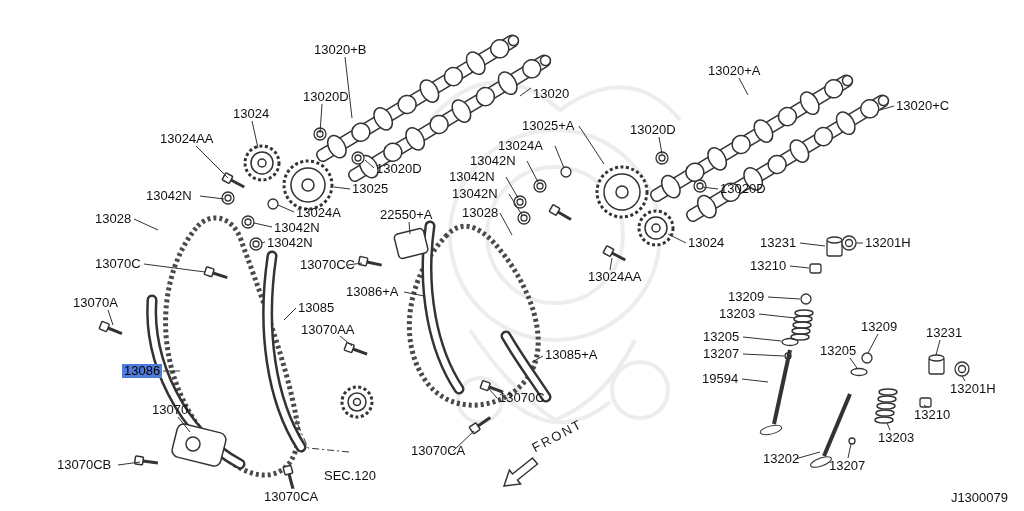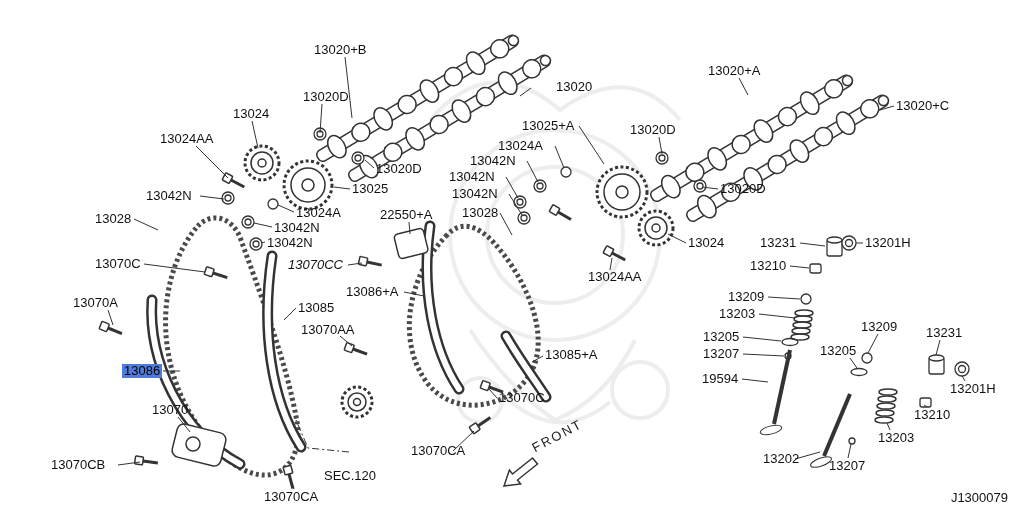--- a/index.html
+++ b/index.html
@@ -232,37 +232,37 @@
       <div class="part-label" style="left: 314px; top: 43px;">13020+B</div>
       <div class="part-label" style="left: 303px; top: 90px;">13020D</div>
       <div class="part-label" style="left: 233px; top: 107px;">13024</div>
       <div class="part-label" style="left: 160px; top: 132px;">13024AA</div>
       <div class="part-label" style="left: 146px; top: 189px;">13042N</div>
       <div class="part-label" style="left: 95px; top: 212px;">13028</div>
       <div class="part-label" style="left: 95px; top: 257px;">13070C</div>
       <div class="part-label" style="left: 73px; top: 296px;">13070A</div>
       <div class="part-label highlighted" style="left: 122px; top: 364px;">13086</div>
       <div class="part-label" style="left: 152px; top: 403px;">13070</div>
-      <div class="part-label" style="left: 51px; top: 458px;">13070CB</div>
+      <div class="part-label" style="left: 57px; top: 458px;">13070CB</div>
       <div class="part-label" style="left: 264px; top: 490px;">13070CA</div>
       <div class="part-label" style="left: 324px; top: 469px;">SEC.120</div>
       <div class="part-label" style="left: 411px; top: 444px;">13070CA</div>
       <div class="part-label" style="left: 499px; top: 391px;">13070C</div>
       <div class="part-label" style="left: 545px; top: 348px;">13085+A</div>
       <div class="part-label" style="left: 301px; top: 323px;">13070AA</div>
       <div class="part-label" style="left: 298px; top: 301px;">13085</div>
       <div class="part-label" style="left: 346px; top: 285px;">13086+A</div>
-      <div class="part-label" style="left: 288px; top: 258px; font-style: italic;">13070CC</div>
+      <div class="part-label" style="left: 300px; top: 258px;">13070CC</div>
       <div class="part-label" style="left: 380px; top: 208px;">22550+A</div>
       <div class="part-label" style="left: 296px; top: 206px;">13024A</div>
       <div class="part-label" style="left: 274px; top: 221px;">13042N</div>
       <div class="part-label" style="left: 267px; top: 236px;">13042N</div>
       <div class="part-label" style="left: 352px; top: 182px;">13025</div>
       <div class="part-label" style="left: 376px; top: 162px;">13020D</div>
-      <div class="part-label" style="left: 533px; top: 80px; margin-left: 23px;">13020</div>
+      <div class="part-label" style="left: 533px; top: 87px;">13020</div>
       <div class="part-label" style="left: 522px; top: 119px;">13025+A</div>
       <div class="part-label" style="left: 498px; top: 139px;">13024A</div>
       <div class="part-label" style="left: 470px; top: 154px;">13042N</div>
       <div class="part-label" style="left: 449px; top: 170px;">13042N</div>
       <div class="part-label" style="left: 452px; top: 187px;">13042N</div>
       <div class="part-label" style="left: 462px; top: 206px;">13028</div>
       <div class="part-label" style="left: 708px; top: 64px;">13020+A</div>
       <div class="part-label" style="left: 630px; top: 123px;">13020D</div>
       <div class="part-label" style="left: 896px; top: 99px;">13020+C</div>
       <div class="part-label" style="left: 720px; top: 182px;">13020D</div>

